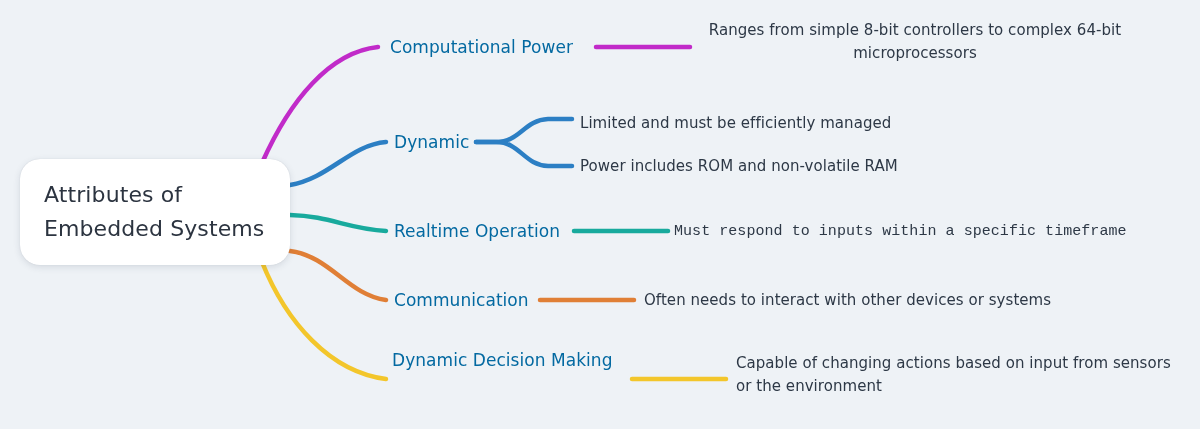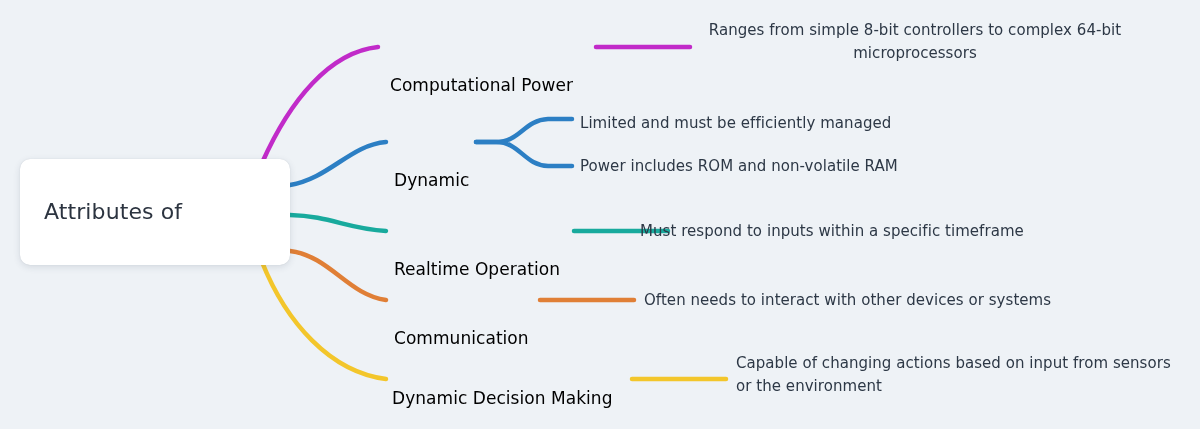--- a/index.html
+++ b/index.html
@@ -26,43 +26,42 @@
     stroke-linecap: round;
     stroke-linejoin: round;
   }
   .root-box {
     position: absolute;
     left: 20px;
     top: 159px;
     width: 270px;
     height: 106px;
     background: #ffffff;
-    border-radius: 10px;
+    border-radius: 20px;
     box-shadow: 0 2px 7px rgba(40, 55, 75, 0.13), 0 0 1px rgba(40,55,75,0.18);
     display: flex;
     flex-direction: column;
     justify-content: center;
     box-sizing: border-box;
     padding: 0 0 0 24px;
   }
   .root-line {
     font-size: 22px;
     line-height: 34px;
     color: #2c3440;
     letter-spacing: 0.1px;
     white-space: nowrap;
   }
   .node-label {
     position: absolute;
     font-size: 17px;
-    color: #000000;
+    color: #0369a1;
     white-space: nowrap;
     line-height: 20px;
     letter-spacing: 0.05px;
-    margin-top: 38px;
   }
   .leaf-label {
     position: absolute;
     font-size: 15px;
     color: #2d3846;
     line-height: 23px;
     letter-spacing: 0.05px;
   }
   .leaf-label.wrap {
     white-space: normal;
@@ -88,29 +87,30 @@
 
   <path class="edge" d="M 290,251 C 330,256 348,295 386,300" stroke="#e07f36" stroke-width="4.5"></path>
   <path class="edge" d="M 540,300 L 634,300" stroke="#e07f36" stroke-width="4.5"></path>
 
   <path class="edge" d="M 262,262 C 286,322 330,372 386,379" stroke="#f3c62b" stroke-width="4.5"></path>
   <path class="edge" d="M 632,379 L 726,379" stroke="#f3c62b" stroke-width="4.5"></path>
 </svg>
 
 <div class="root-box">
   <div class="root-line">Attributes of</div>
+  <div class="root-line">Embedded Systems</div>
 </div>
 
 <div class="node-label" style="left:390px; top:37px;">Computational Power</div>
 <div class="leaf-label wrap" style="left:700px; top:19px; width:430px;text-align:center;">Ranges from simple 8-bit controllers to complex 64-bit microprocessors</div>
 
 <div class="node-label" style="left:394px; top:132px;">Dynamic</div>
 <div class="leaf-label nowrap" style="left:580px; top:112px;">Limited and must be efficiently managed</div>
 <div class="leaf-label nowrap" style="left:580px; top:155px;">Power includes ROM and non-volatile RAM</div>
 
 <div class="node-label" style="left:394px; top:221px;">Realtime Operation</div>
-<div class="leaf-label nowrap" style="left:640px; top:220px;">Must respond to inputs within a specific timeframe</div>
+<div class="leaf-label nowrap" style="left:674px; top:220px;font-family:Liberation Mono, monospace;">Must respond to inputs within a specific timeframe</div>
 
 <div class="node-label" style="left:394px; top:290px;">Communication</div>
 <div class="leaf-label nowrap" style="left:644px; top:289px;">Often needs to interact with other devices or systems</div>
 
 <div class="node-label" style="left:392px; top:350px;">Dynamic Decision Making</div>
 <div class="leaf-label wrap" style="left:736px; top:352px; width:452px;">Capable of changing actions based on input from sensors or the environment</div>
 
 </body></html>

